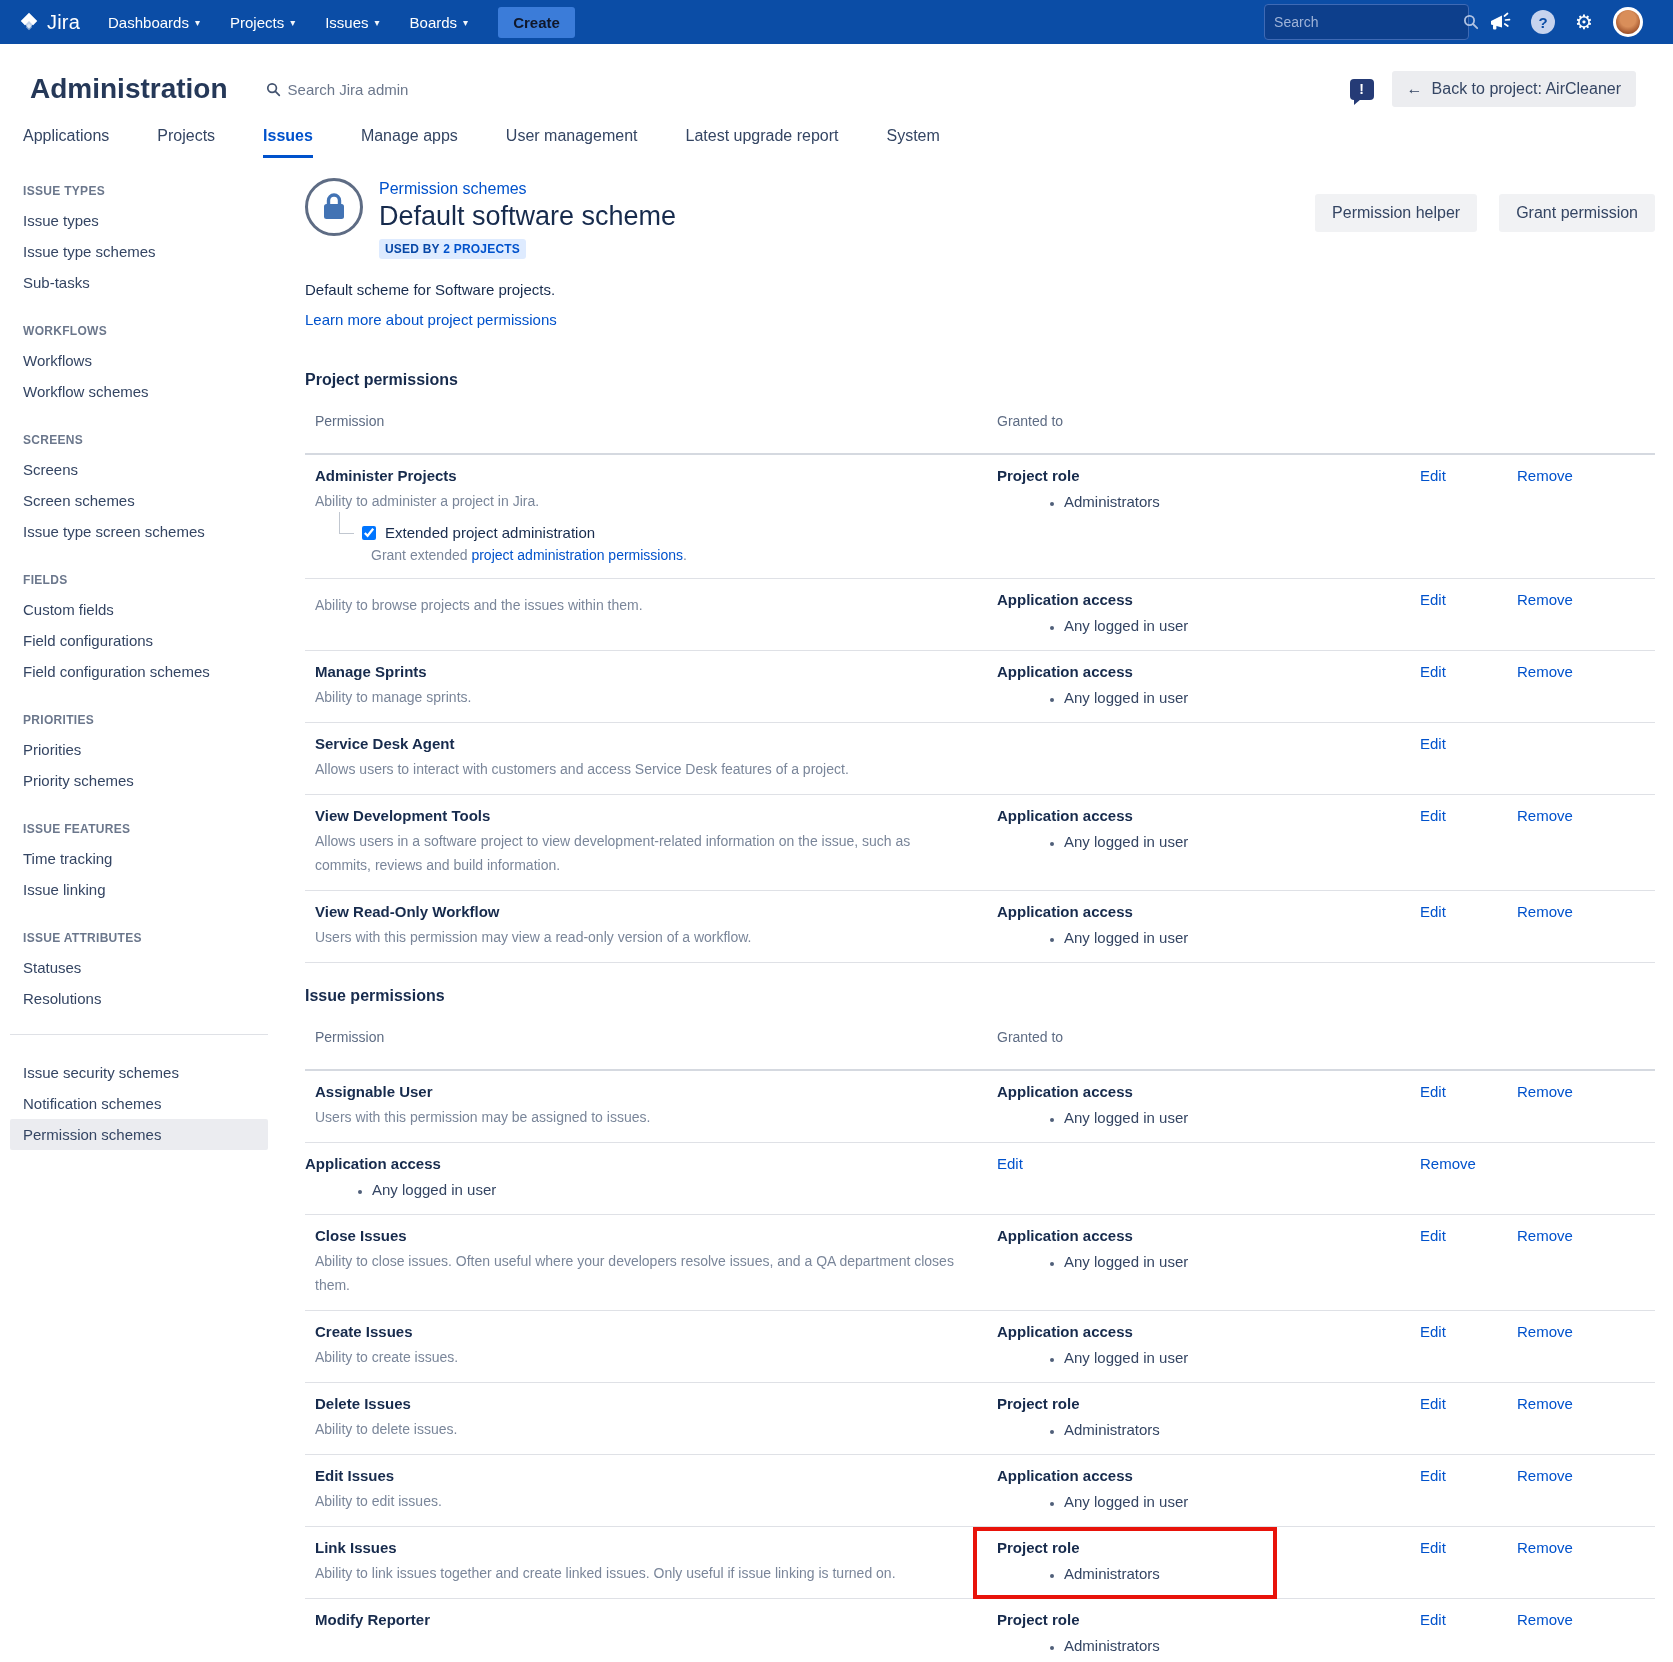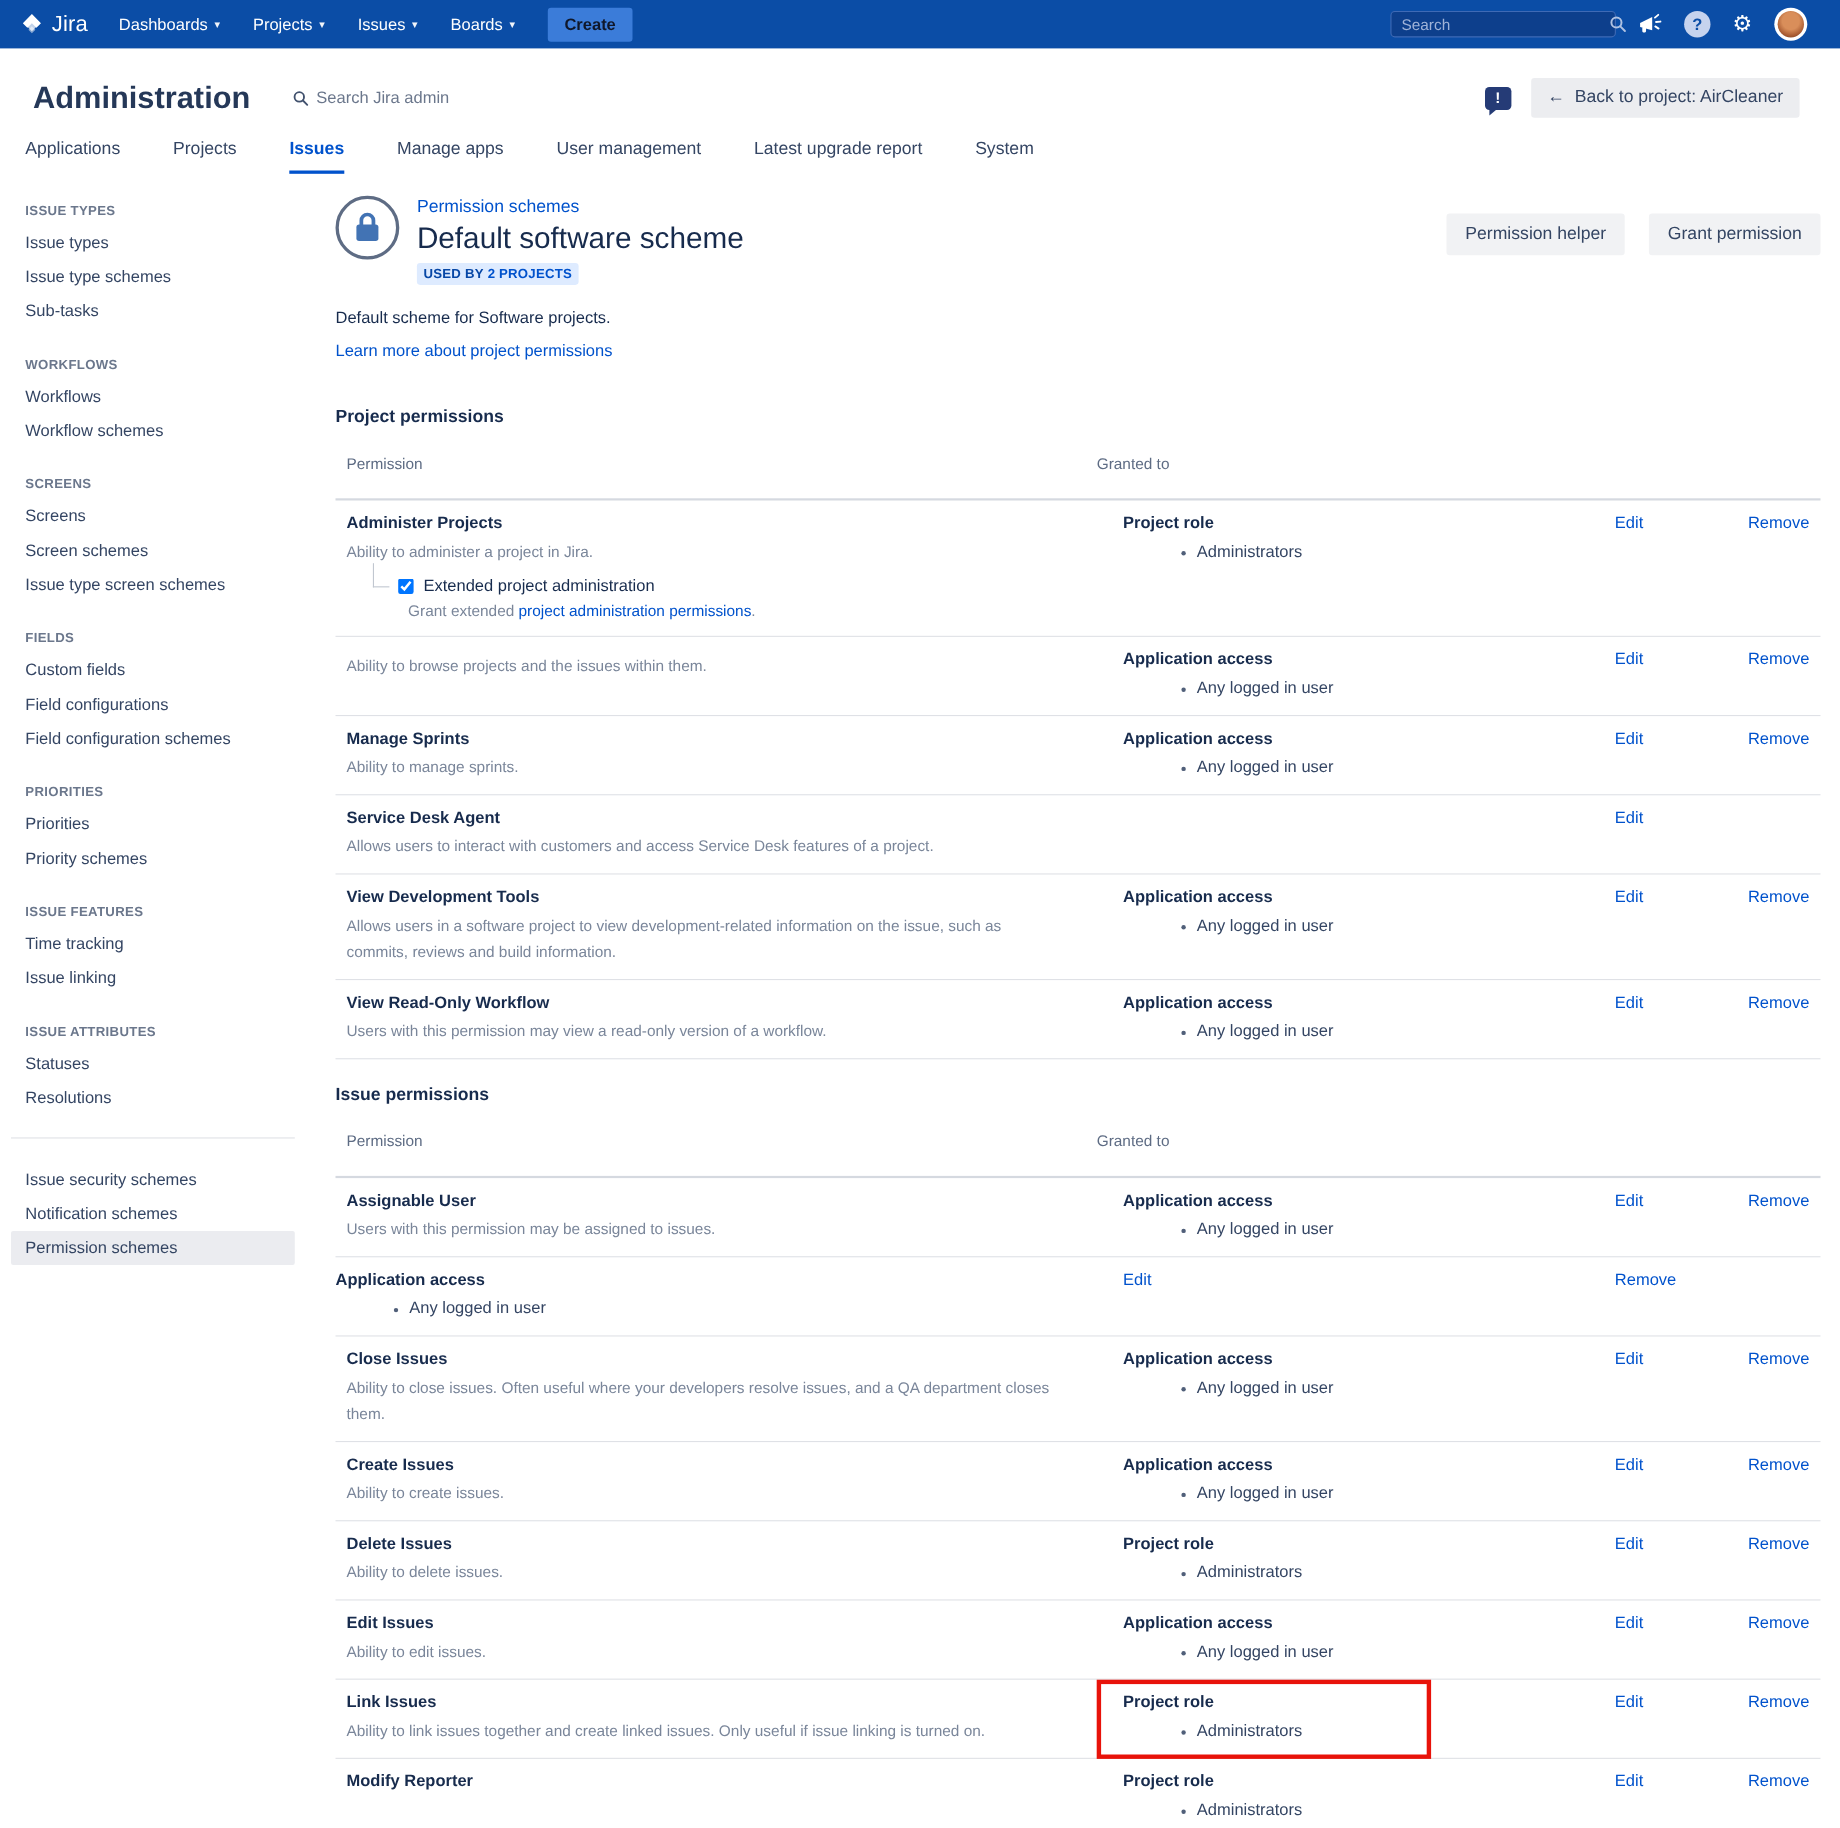--- a/index.html
+++ b/index.html
@@ -21,21 +21,21 @@
   .nav-menu { display: flex; align-items: center; gap: 30px; }
   .nav-item { font-size: 15px; display: flex; align-items: center; gap: 6px; cursor: pointer; }
   .nav-item .chev { font-size: 10px; opacity: .95; }
   .create-btn {
     margin-left: 30px; background: #3B7CD9; color: #0f172a; border: none; border-radius: 3px;
     font-size: 15px; font-weight: 600; padding: 7px 15px; cursor: pointer;
     font-family: inherit;
   }
   .topnav-right { margin-left: auto; display: flex; align-items: center; gap: 20px; }
   .nav-search {
-    width: 205px; height: 24px; background: #0D3F8C; border: 1px solid #3F6AB5; border-radius: 4px;
+    width: 205px; height: 36px; background: #0D3F8C; border: 1px solid #3F6AB5; border-radius: 4px;
     display: flex; align-items: center; padding: 0 9px; gap: 8px;
   }
   .nav-search input {
     flex: 1; background: transparent; border: none; outline: none; color: #DCE5F5;
     font-size: 14px; font-family: inherit;
   }
   .nav-search input::placeholder { color: #9FB3D8; }
   .icon-btn { cursor: pointer; display: flex; align-items: center; justify-content: center; }
   .help-circle {
     width: 24px; height: 24px; border-radius: 50%; background: #C6D3EE; color: #0B4DA6;
@@ -118,21 +118,21 @@
   .section-heading.second { margin-top: 24px; }
   .perm-table { margin-top: 18px; }
   .table-head {
     display: grid; grid-template-columns: 692px 423px 97px 138px;
     padding: 6px 0 24px; border-bottom: 2px solid #D5D9E0;
   }
   .table-head .col-label { font-size: 14px; color: #5E6C84; }
   .table-head .col-label:first-child { padding-left: 10px; }
   .perm-row {
     display: grid; grid-template-columns: 692px 423px 97px 138px;
-    padding: 11px 0 13px; border-bottom: 1px solid #DFE1E6; gap: 24px;
+    padding: 11px 0 13px; border-bottom: 1px solid #DFE1E6;
   }
   .perm-cell { padding-left: 10px; }
   .perm-name { font-size: 15px; font-weight: 700; color: #172B4D; line-height: 20px; }
   .perm-desc { font-size: 14px; color: #7A869A; line-height: 24px; margin-top: 3px; max-width: 650px; }
   .granted-cell { position: relative; }
   .granted-type { font-size: 15px; font-weight: 700; color: #172B4D; line-height: 20px; }
   .granted-list { margin: 5px 0 0 0; padding-left: 67px; }
   .granted-list li { font-size: 15px; color: #344563; line-height: 22px; }
   .granted-list li::marker { color: #505F79; font-size: 12px; }
   .action-link { font-size: 15px; color: #0052CC; line-height: 20px; }

